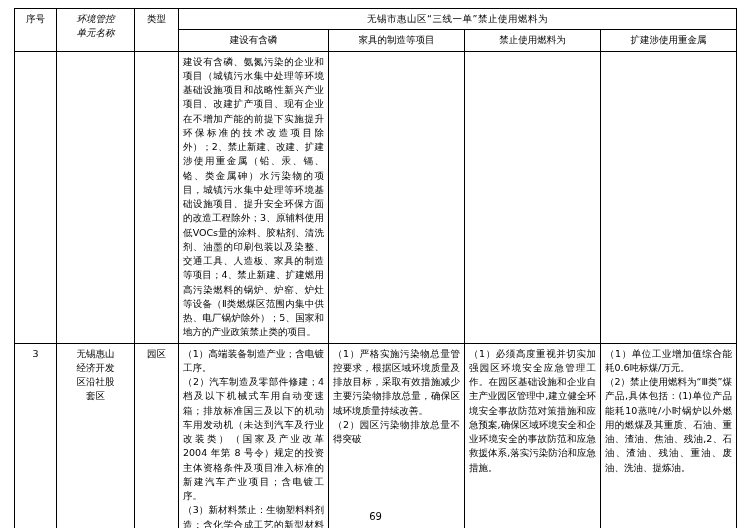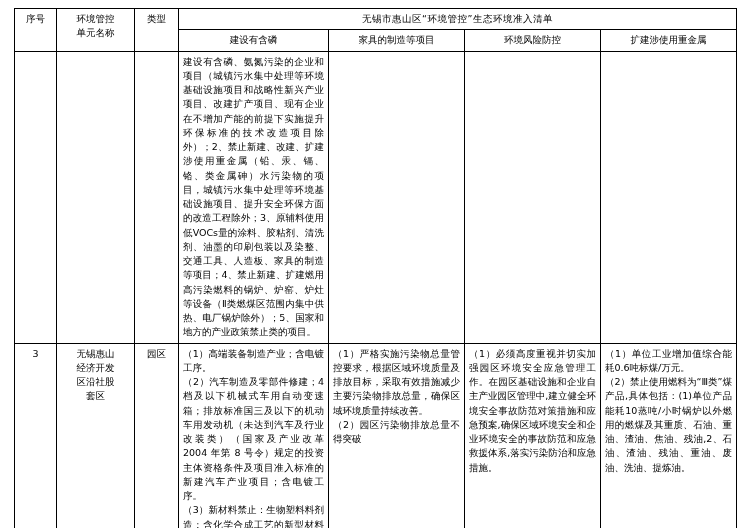--- a/index.html
+++ b/index.html
@@ -103,29 +103,29 @@
       <col class="col-name">
       <col class="col-type">
       <col class="col-space">
       <col class="col-poll">
       <col class="col-risk">
       <col class="col-res">
     </colgroup>
     <thead>
       <tr>
         <td rowspan="2" class="hdr-cell">序号</td>
-        <td rowspan="2" class="hdr-cell" style="white-space:pre-wrap;">环境管控
+        <td rowspan="2" class="hdr-cell" style="white-space:pre-wrap;font-style:italic;">环境管控
 单元名称</td>
         <td rowspan="2" class="hdr-cell">类型</td>
-        <td colspan="4" class="hdr-title">无锡市惠山区“环境管控”生态环境准入清单</td>
+        <td colspan="4" class="hdr-title">无锡市惠山区“三线一单”禁止使用燃料为</td>
       </tr>
       <tr>
         <td class="hdr-cell">建设有含磷</td>
         <td class="hdr-cell">家具的制造等项目</td>
-        <td class="hdr-cell">环境风险防控</td>
+        <td class="hdr-cell">禁止使用燃料为</td>
         <td class="hdr-cell">扩建涉使用重金属</td>
       </tr>
     </thead>
     <tbody>
       <tr>
         <td class="seq-num"></td>
         <td class="name-vert"></td>
         <td class="type-cell"></td>
         <td class="cell-body row1-space">建设有含磷、氨氮污染的企业和项目（城镇污水集中处理等环境基础设施项目和战略性新兴产业项目、改建扩产项目、现有企业在不增加产能的前提下实施提升环保标准的技术改造项目除外）；2、禁止新建、改建、扩建涉使用重金属（铅、汞、镉、铬、类金属砷）水污染物的项目，城镇污水集中处理等环境基础设施项目、提升安全环保方面的改造工程除外；3、原辅料使用低VOCs量的涂料、胶粘剂、清洗剂、油墨的印刷包装以及染整、交通工具、人造板、家具的制造等项目；4、禁止新建、扩建燃用高污染燃料的锅炉、炉窑、炉灶等设备（Ⅱ类燃煤区范围内集中供热、电厂锅炉除外）；5、国家和地方的产业政策禁止类的项目。</td>
         <td class="cell-body"></td>
@@ -143,13 +143,14 @@
 （2）汽车制造及零部件修建；4 档及以下机械式车用自动变速箱；排放标准国三及以下的机动车用发动机（未达到汽车及行业改装类）（国家及产业改革 2004 年第 8 号令）规定的投资主体资格条件及项目准入标准的新建汽车产业项目；含电镀工序。
 （3）新材料禁止：生物塑料料剂造；含化学合成工艺的新型材料项目。</td>
         <td class="cell-body">（1）严格实施污染物总量管控要求，根据区域环境质量及排放目标，采取有效措施减少主要污染物排放总量，确保区域环境质量持续改善。
 （2）园区污染物排放总量不得突破</td>
         <td class="cell-body">（1）必须高度重视并切实加强园区环境安全应急管理工作。在园区基础设施和企业自主产业园区管理中,建立健全环境安全事故防范对策措施和应急预案,确保区域环境安全和企业环境安全的事故防范和应急救援体系,落实污染防治和应急措施。</td>
         <td class="cell-body">（1）单位工业增加值综合能耗0.6吨标煤/万元。
 （2）禁止使用燃料为“Ⅲ类”煤产品,具体包括：(1)单位产品能耗10蒸吨/小时锅炉以外燃用的燃煤及其重质、石油、重油、渣油、焦油、残油,2、石油、渣油、残油、重油、废油、洗油、提炼油。</td>
       </tr>
     </tbody>
   </table>
+  <div class="pagenum">69</div>
 </div>
 
 </body></html>

